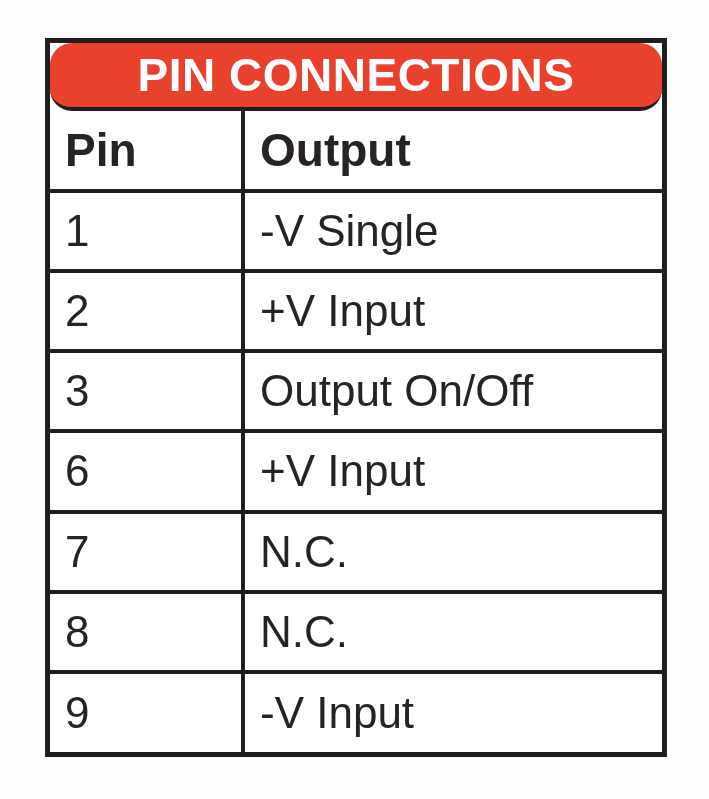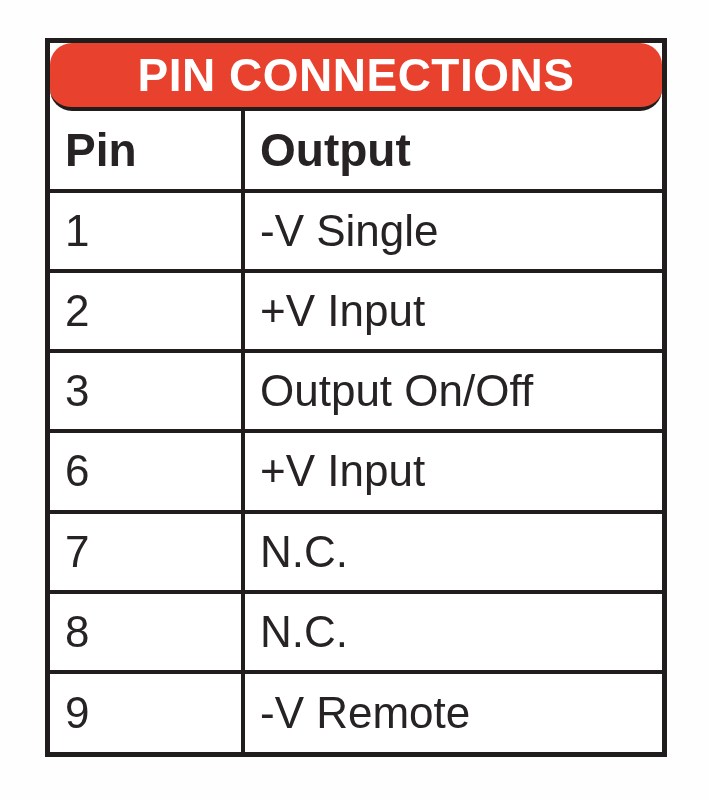--- a/index.html
+++ b/index.html
@@ -103,17 +103,17 @@
         <tr>
           <td>7</td>
           <td>N.C.</td>
         </tr>
         <tr>
           <td>8</td>
           <td>N.C.</td>
         </tr>
         <tr>
           <td>9</td>
-          <td>-V Remote</td>
+          <td>-V Input</td>
         </tr>
       </tbody>
   </table>
 </div>
 
 </body></html>

